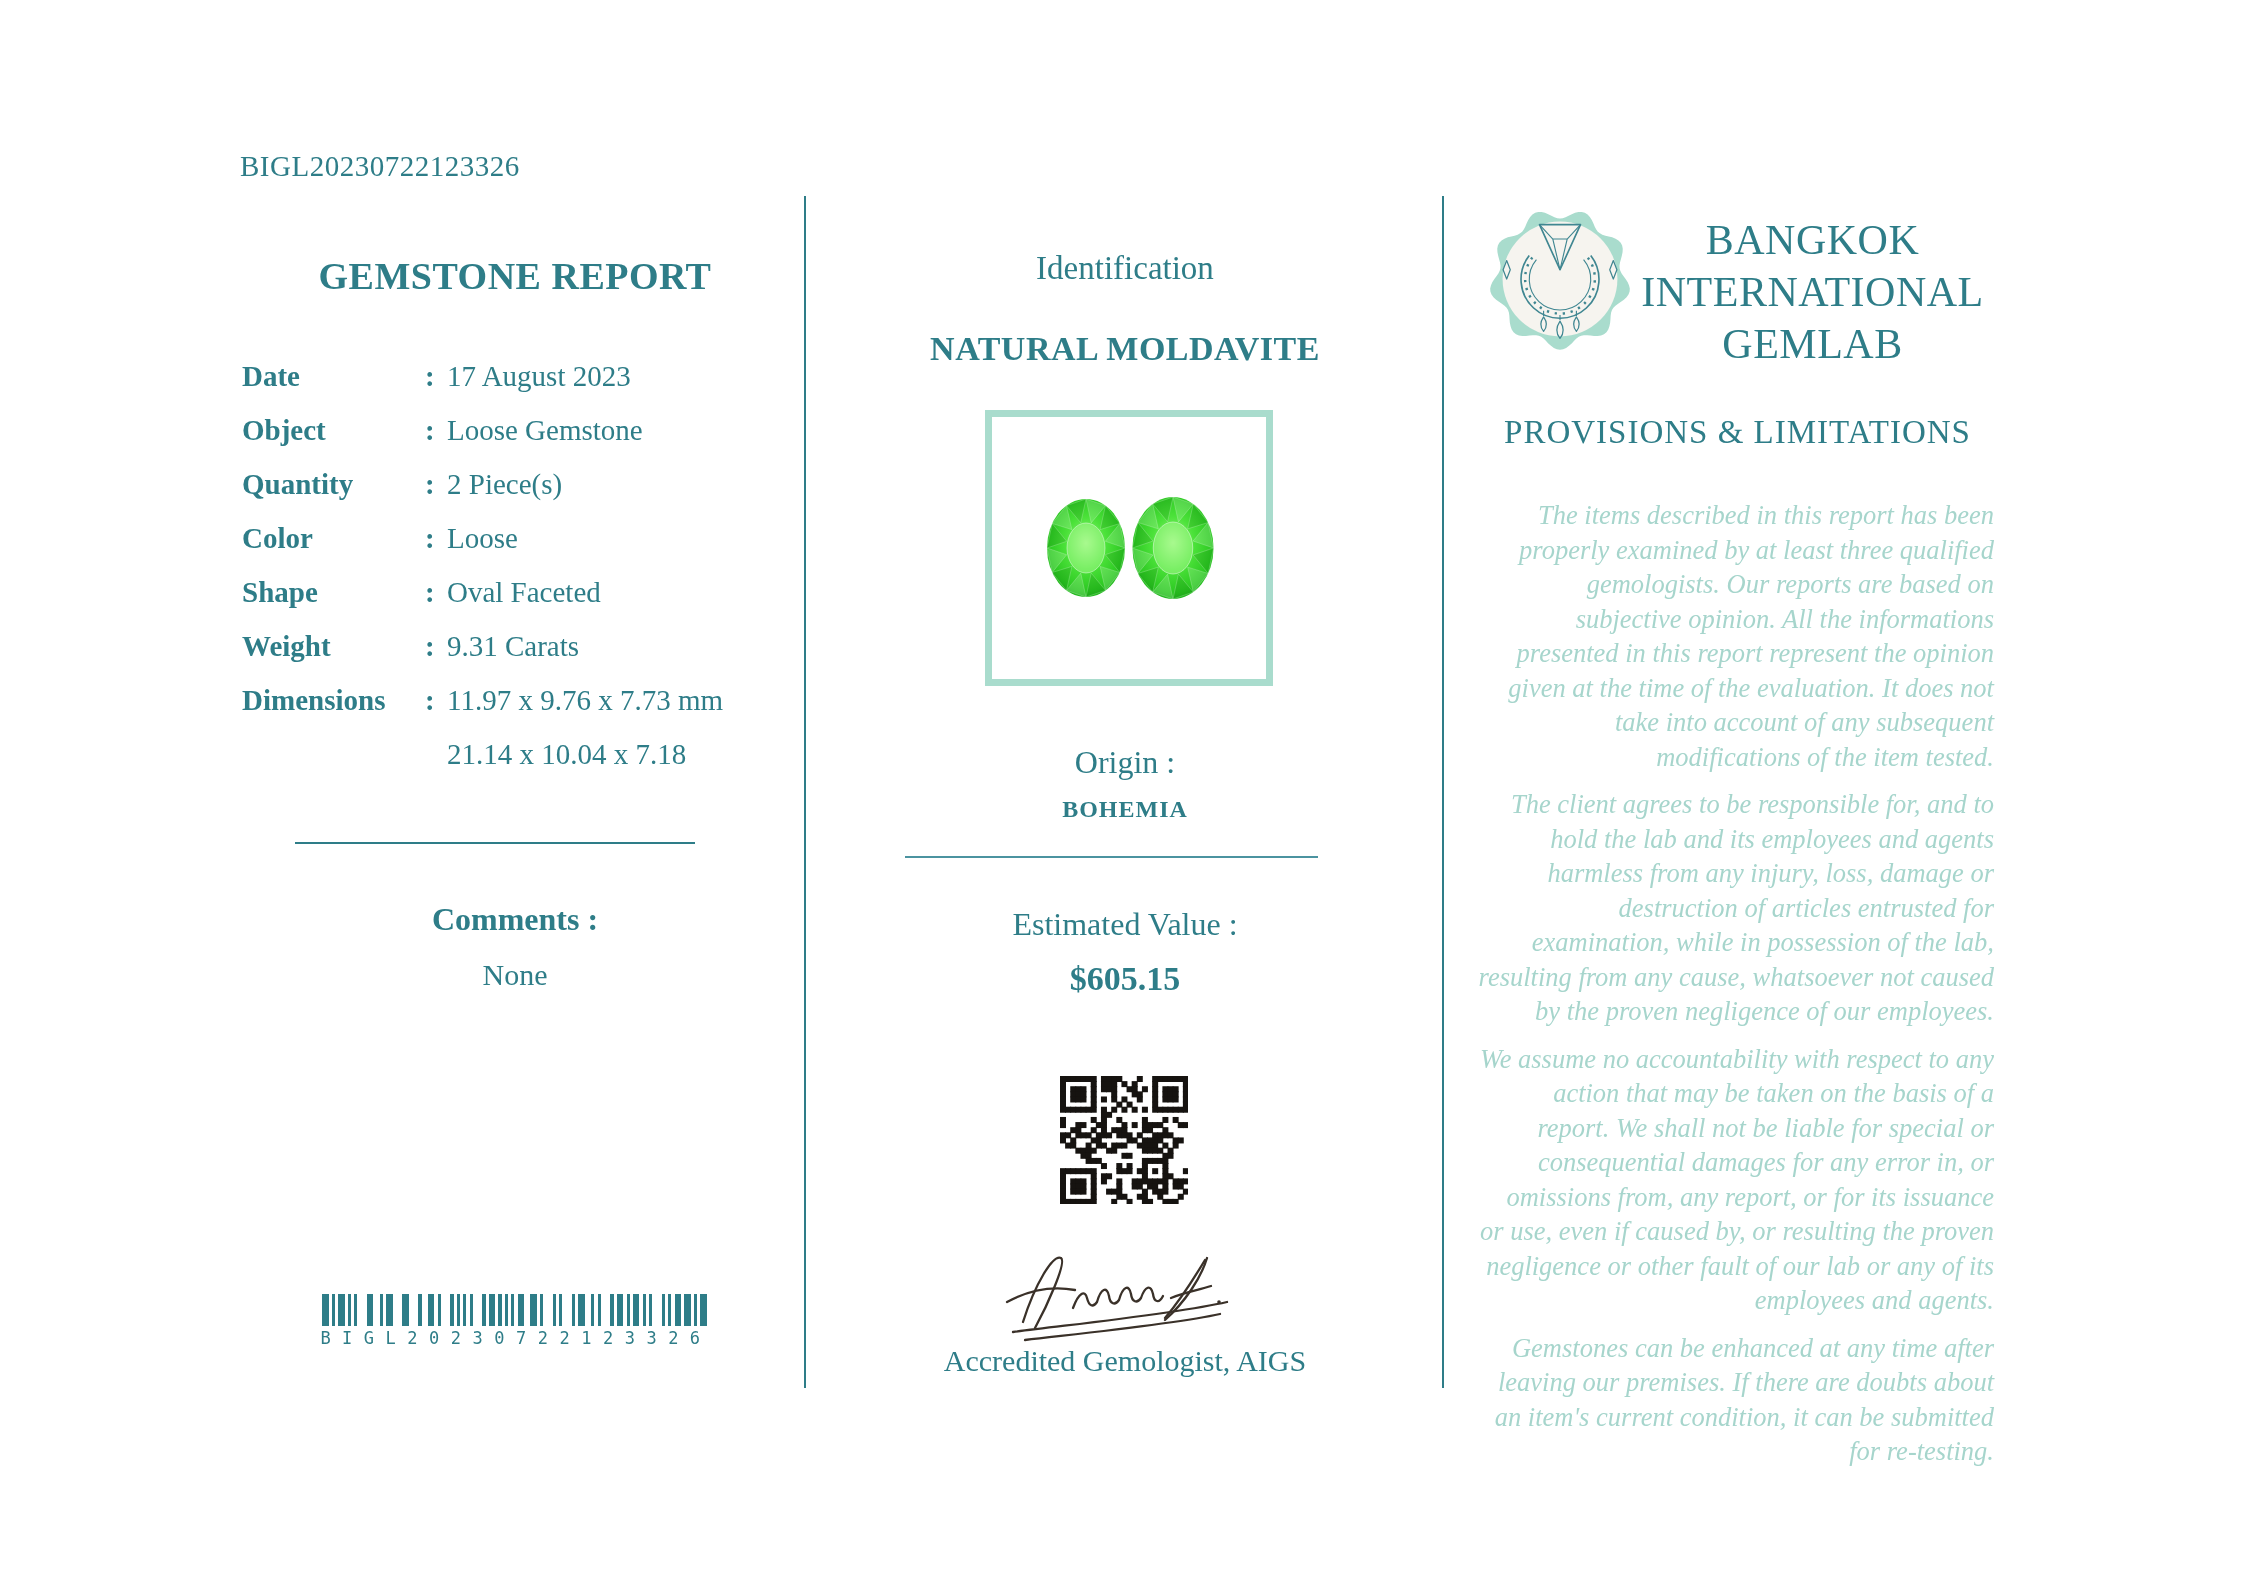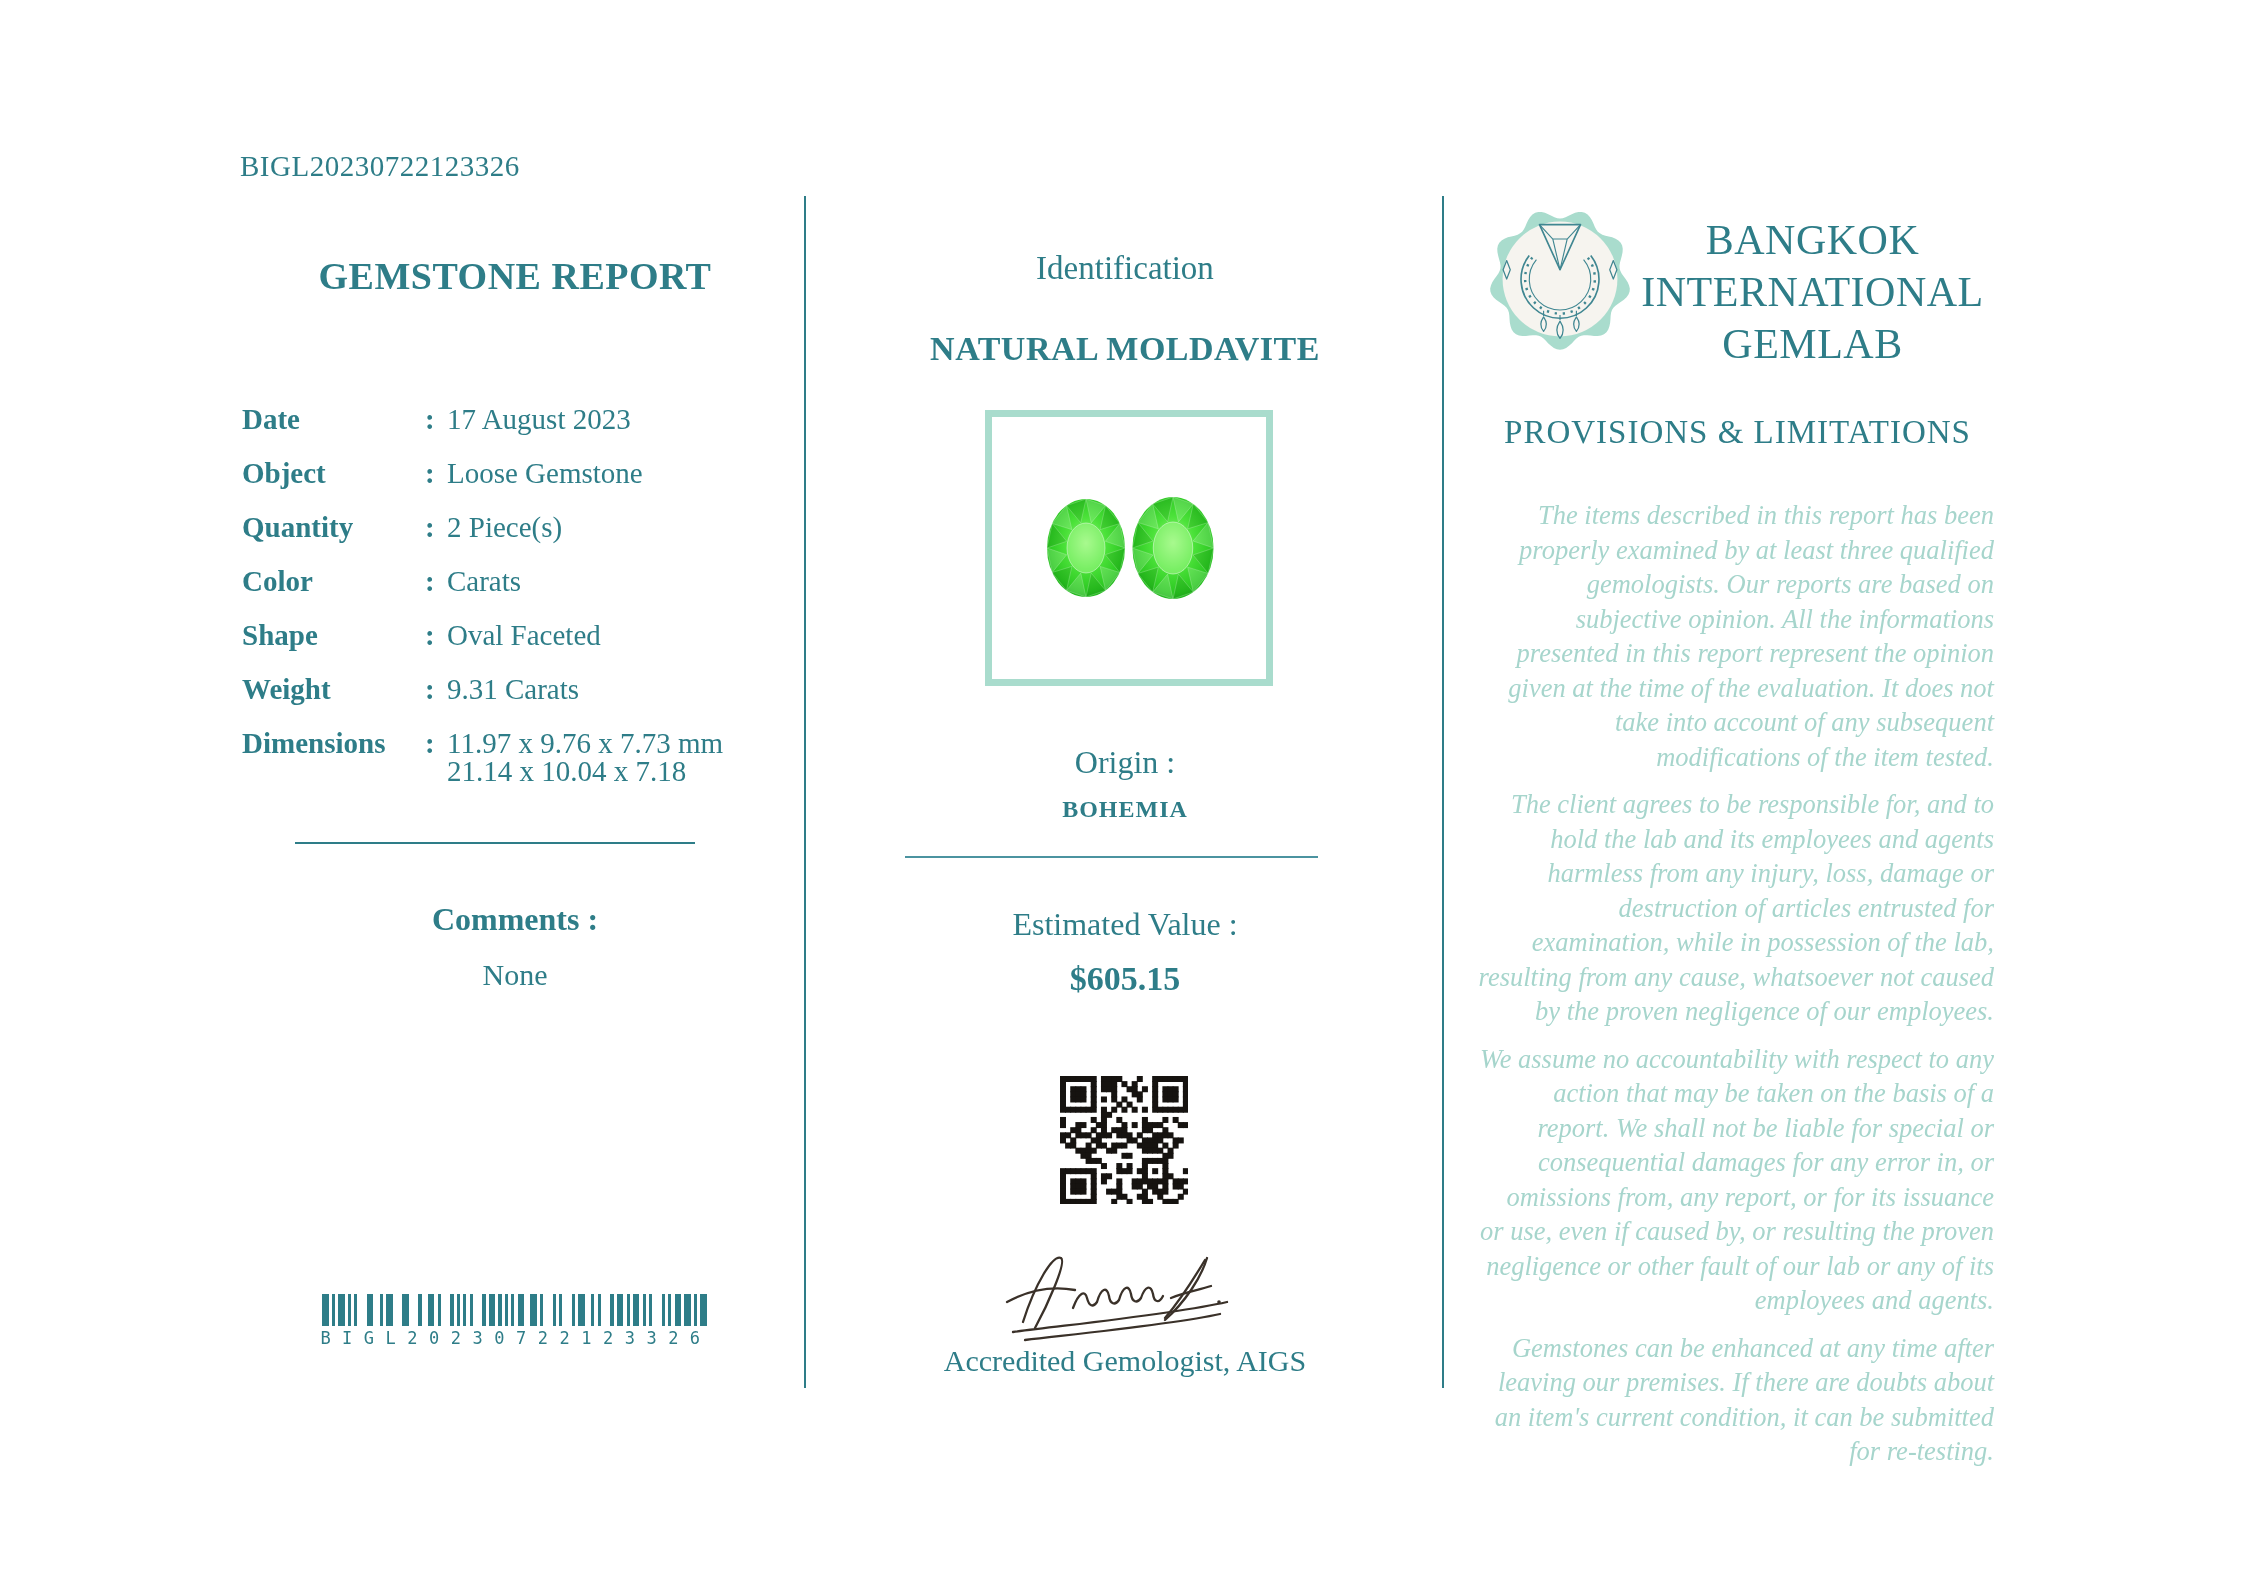--- a/index.html
+++ b/index.html
@@ -6,21 +6,21 @@
   .page{position:relative;width:2247px;height:1589px;background:#ffffff;
         font-family:"Liberation Serif", serif;color:#2e7d88;overflow:hidden;}
 
   .report-number{position:absolute;left:240px;top:150px;font-size:29px;letter-spacing:.5px;}
 
   
   .left-title{position:absolute;left:170px;top:254px;width:690px;text-align:center;
               font-size:38px;font-weight:bold;letter-spacing:.5px;}
   .fields{position:absolute;left:242px;top:360px;width:520px;font-size:29px;}
   .field-row{display:flex;align-items:baseline;height:54px;}
-  .field-label{width:183px;font-weight:bold;margin-top:43px;}
+  .field-label{width:183px;font-weight:bold;}
   .field-colon{width:22px;font-weight:bold;}
   .field-value{flex:1;}
   .field-row.cont .field-label,.field-row.cont .field-colon{visibility:hidden;}
   .hr-left{position:absolute;left:295px;top:842px;width:400px;border-top:2px solid #2e7d88;}
   .comments-label{position:absolute;left:170px;top:901px;width:690px;text-align:center;
                   font-size:32px;font-weight:bold;}
   .comments-value{position:absolute;left:170px;top:958px;width:690px;text-align:center;font-size:30px;}
 
   .barcode-wrap{position:absolute;left:320px;top:1294px;width:392px;}
   .barcode{display:flex;align-items:stretch;justify-content:center;height:32px;}
@@ -77,21 +77,21 @@
       <span class="field-value">Loose Gemstone</span>
     </div>
     <div class="field-row">
       <span class="field-label">Quantity</span>
       <span class="field-colon">:</span>
       <span class="field-value">2 Piece(s)</span>
     </div>
     <div class="field-row">
       <span class="field-label">Color</span>
       <span class="field-colon">:</span>
-      <span class="field-value">Carats</span>
+      <span class="field-value">Loose</span>
     </div>
     <div class="field-row">
       <span class="field-label">Shape</span>
       <span class="field-colon">:</span>
       <span class="field-value">Oval Faceted</span>
     </div>
     <div class="field-row">
       <span class="field-label">Weight</span>
       <span class="field-colon">:</span>
       <span class="field-value">9.31 Carats</span>

